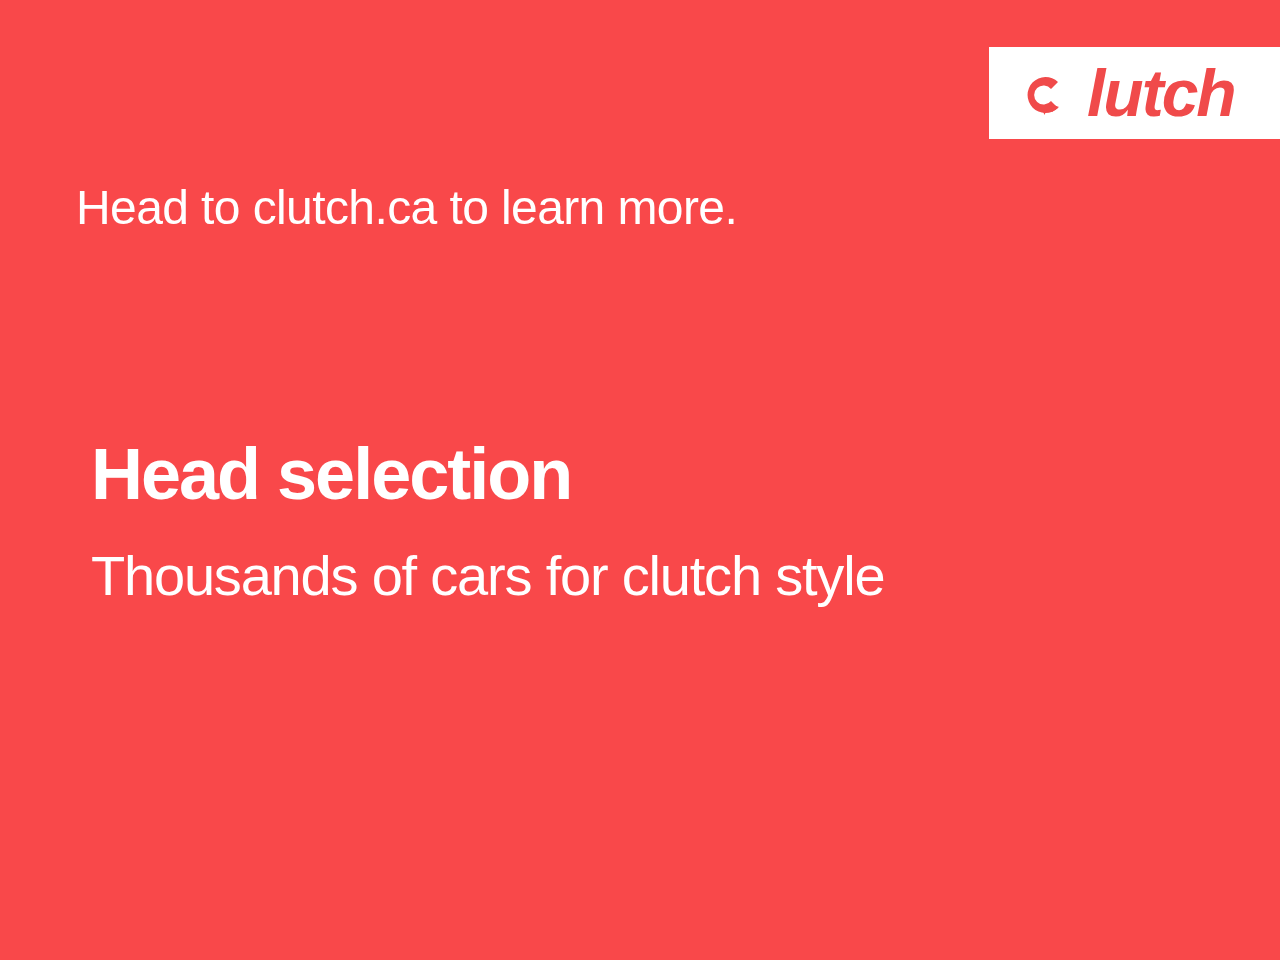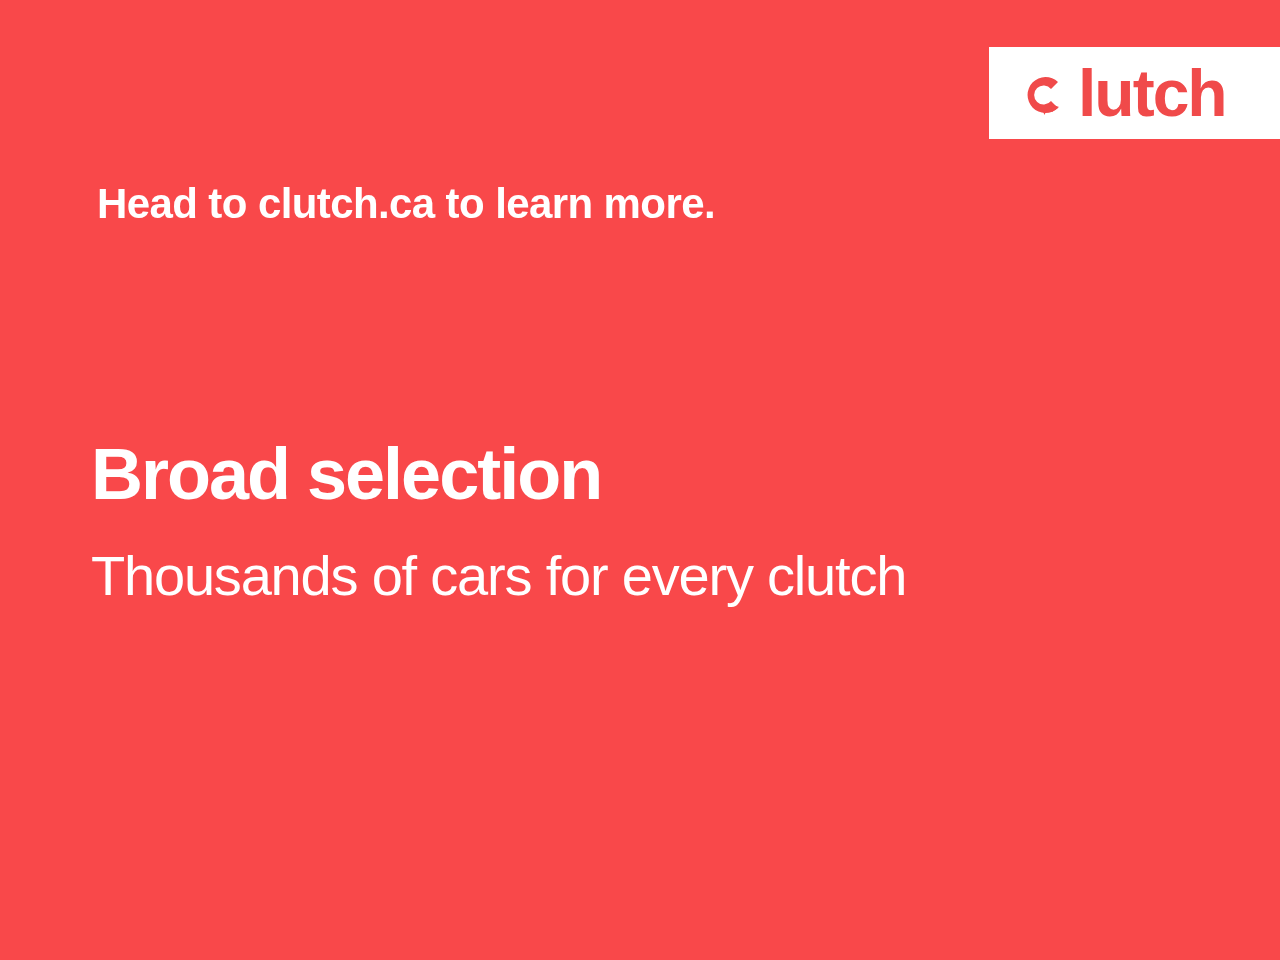--- a/index.html
+++ b/index.html
@@ -31,21 +31,22 @@
     background: #ffffff;
     display: flex;
     align-items: center;
     padding-left: 30px;
     box-sizing: border-box;
   }
 
   .logo-lockup {
     display: flex;
     align-items: center;
-    gap: 7px;
+    gap: 16px;
+    font-style: italic;
   }
 
   .logo-mark {
     display: block;
     width: 50px;
     height: 50px;
     margin-right: 2px;
     margin-top: 4px;
   }
 
@@ -55,24 +56,24 @@
     font-weight: 700;
     letter-spacing: -2px;
     color: #f04a4a;
     line-height: 1;
     white-space: nowrap;
   }
 
   
   .eyebrow {
     position: absolute;
-    left: 97px;
+    left: 76px;
     top: 180px;
-    font-size: 42px;
-    font-weight: 700;
+    font-size: 48px;
+    font-weight: 400;
     color: #ffffff;
     letter-spacing: -0.6px;
     line-height: 1.15;
     white-space: nowrap;
   }
 
   .headline {
     position: absolute;
     left: 91px;
     top: 437px;
@@ -117,19 +118,19 @@
 
         <path d="M44 74 L58 74 L51 90 Z" fill="#f04a4a"></path>
         <path d="M64 68 L80 74 L66 84 Z" fill="#f04a4a"></path>
       </svg>
       <span class="logo-word">lutch</span>
     </div>
   </div>
 
   <div class="eyebrow">Head to clutch.ca to learn more.</div>
 
-  <div class="headline">Broad selection</div>
+  <div class="headline">Head selection</div>
 
   <div class="subhead">
-    <span class="line">Thousands of cars for every clutch</span>
+    <span class="line">Thousands of cars for clutch style</span>
   </div>
 
 </div>
 
 </body></html>

